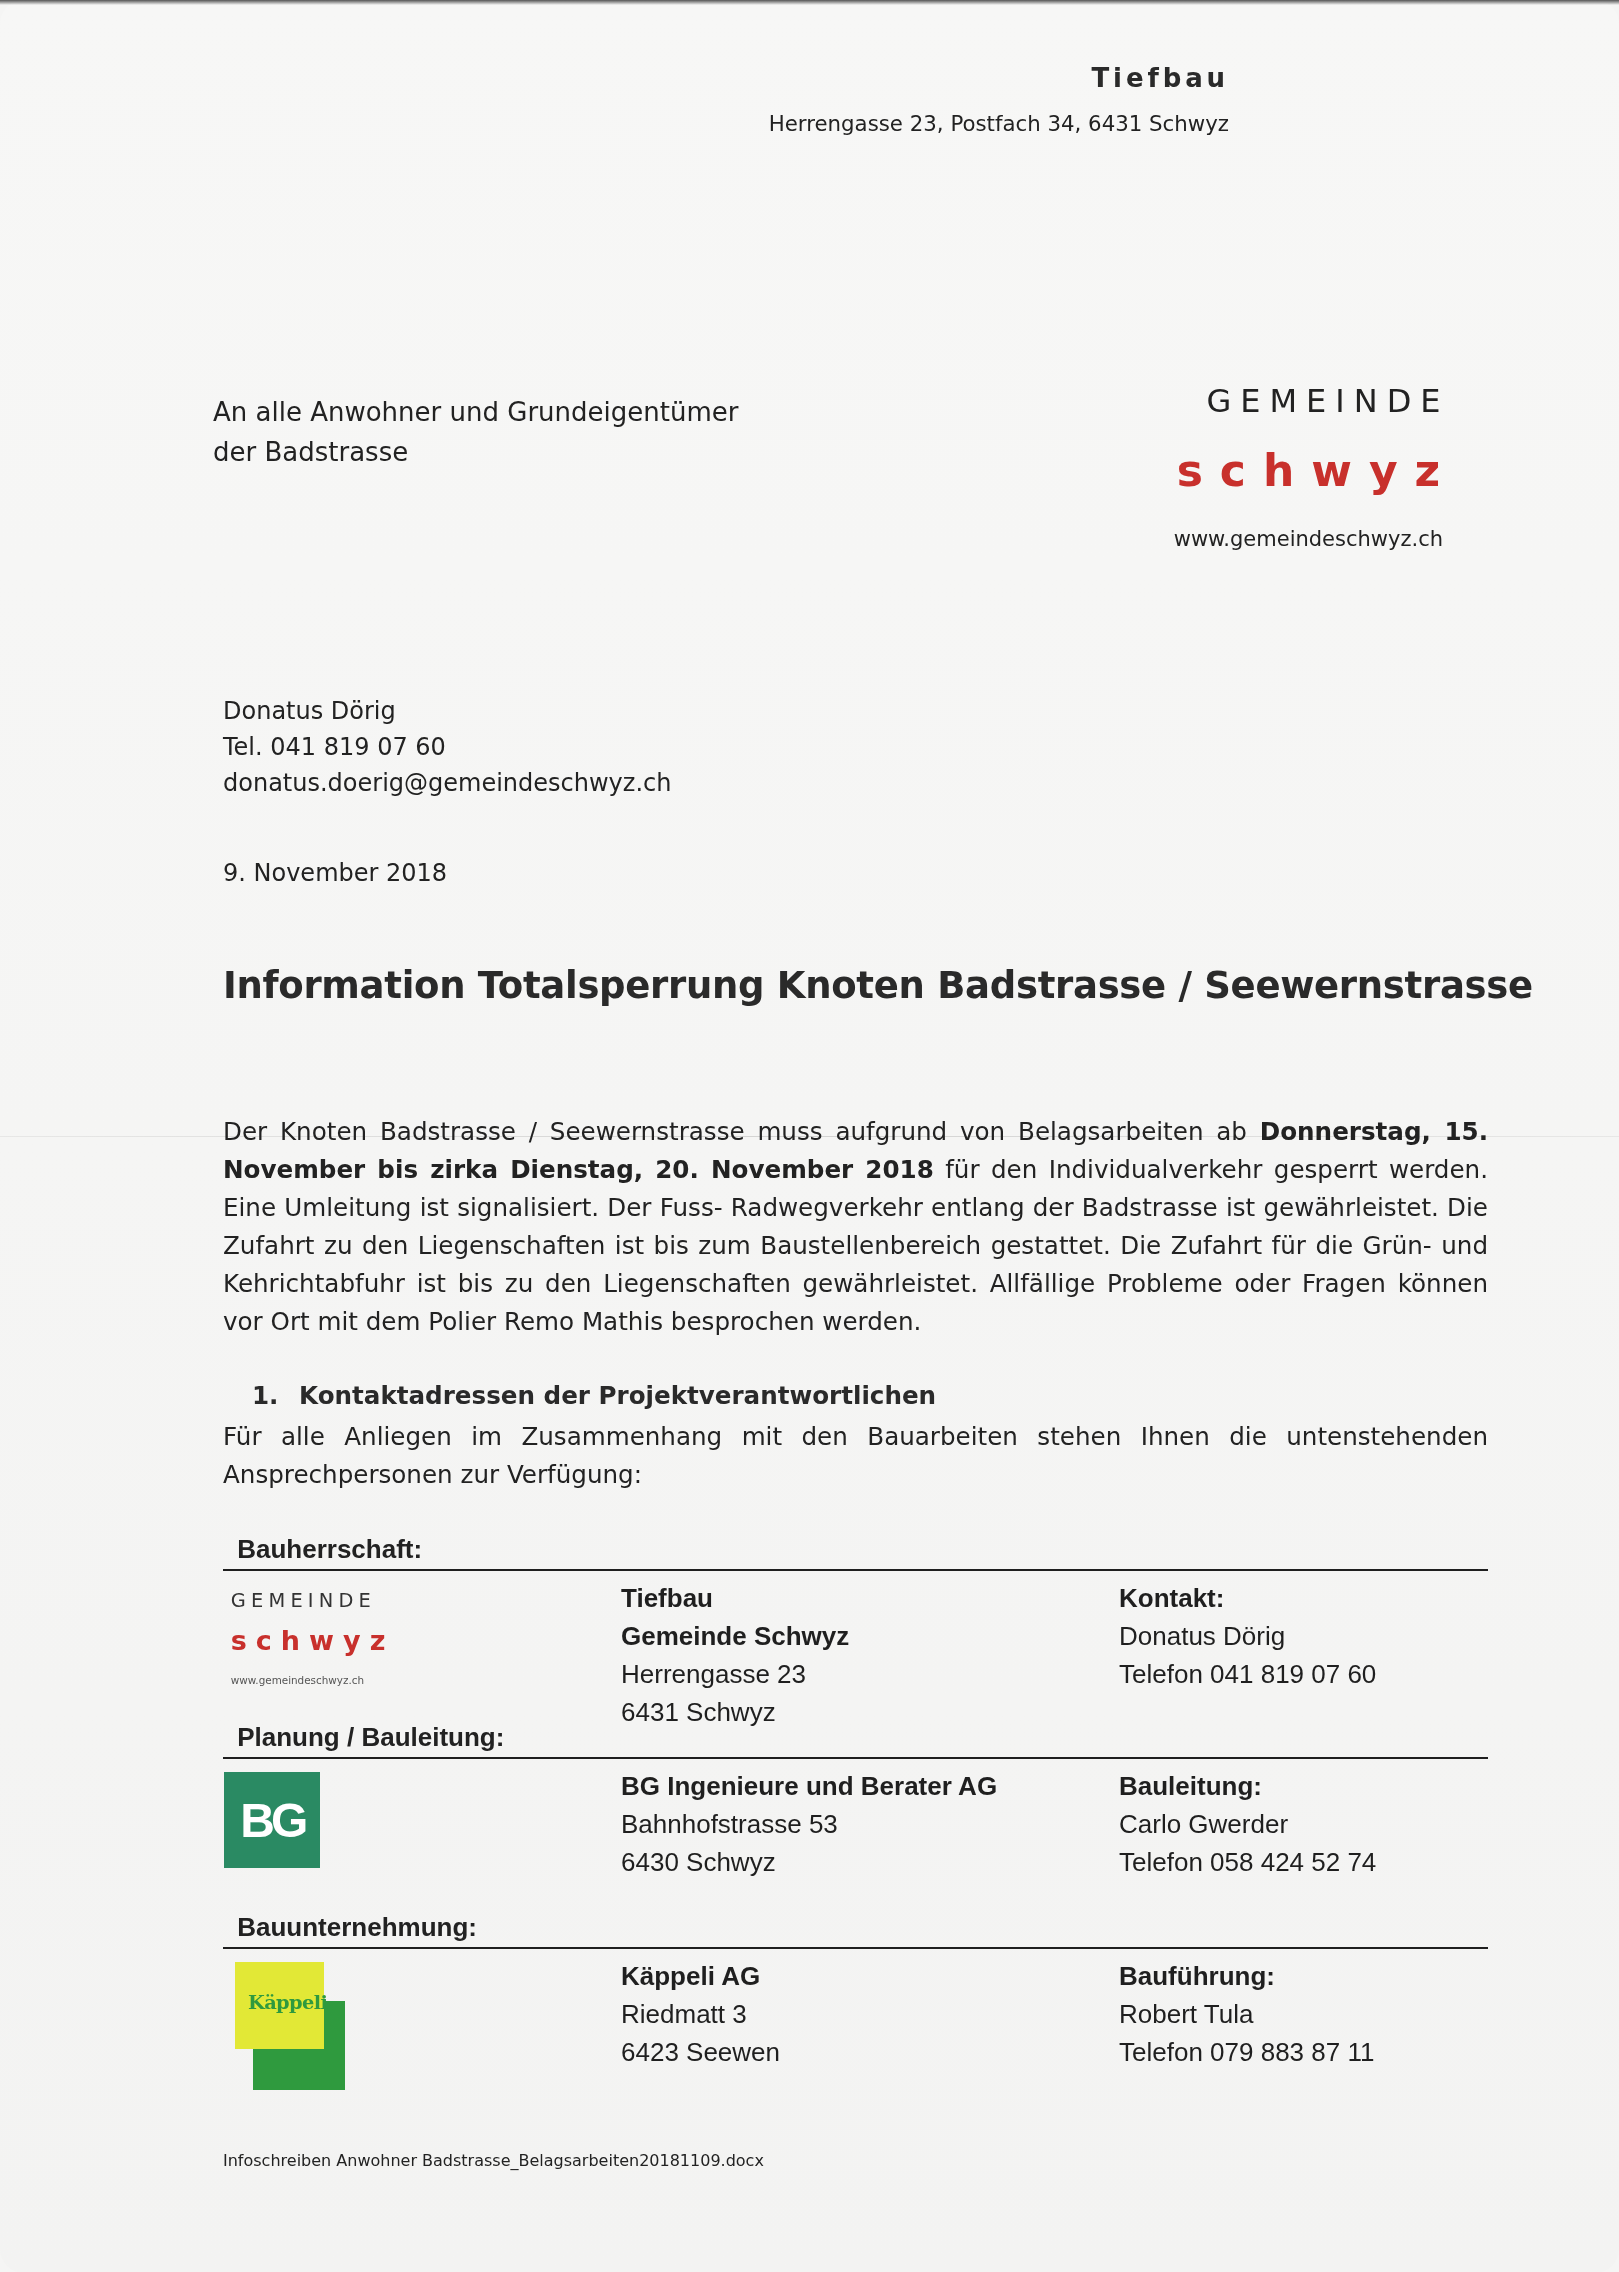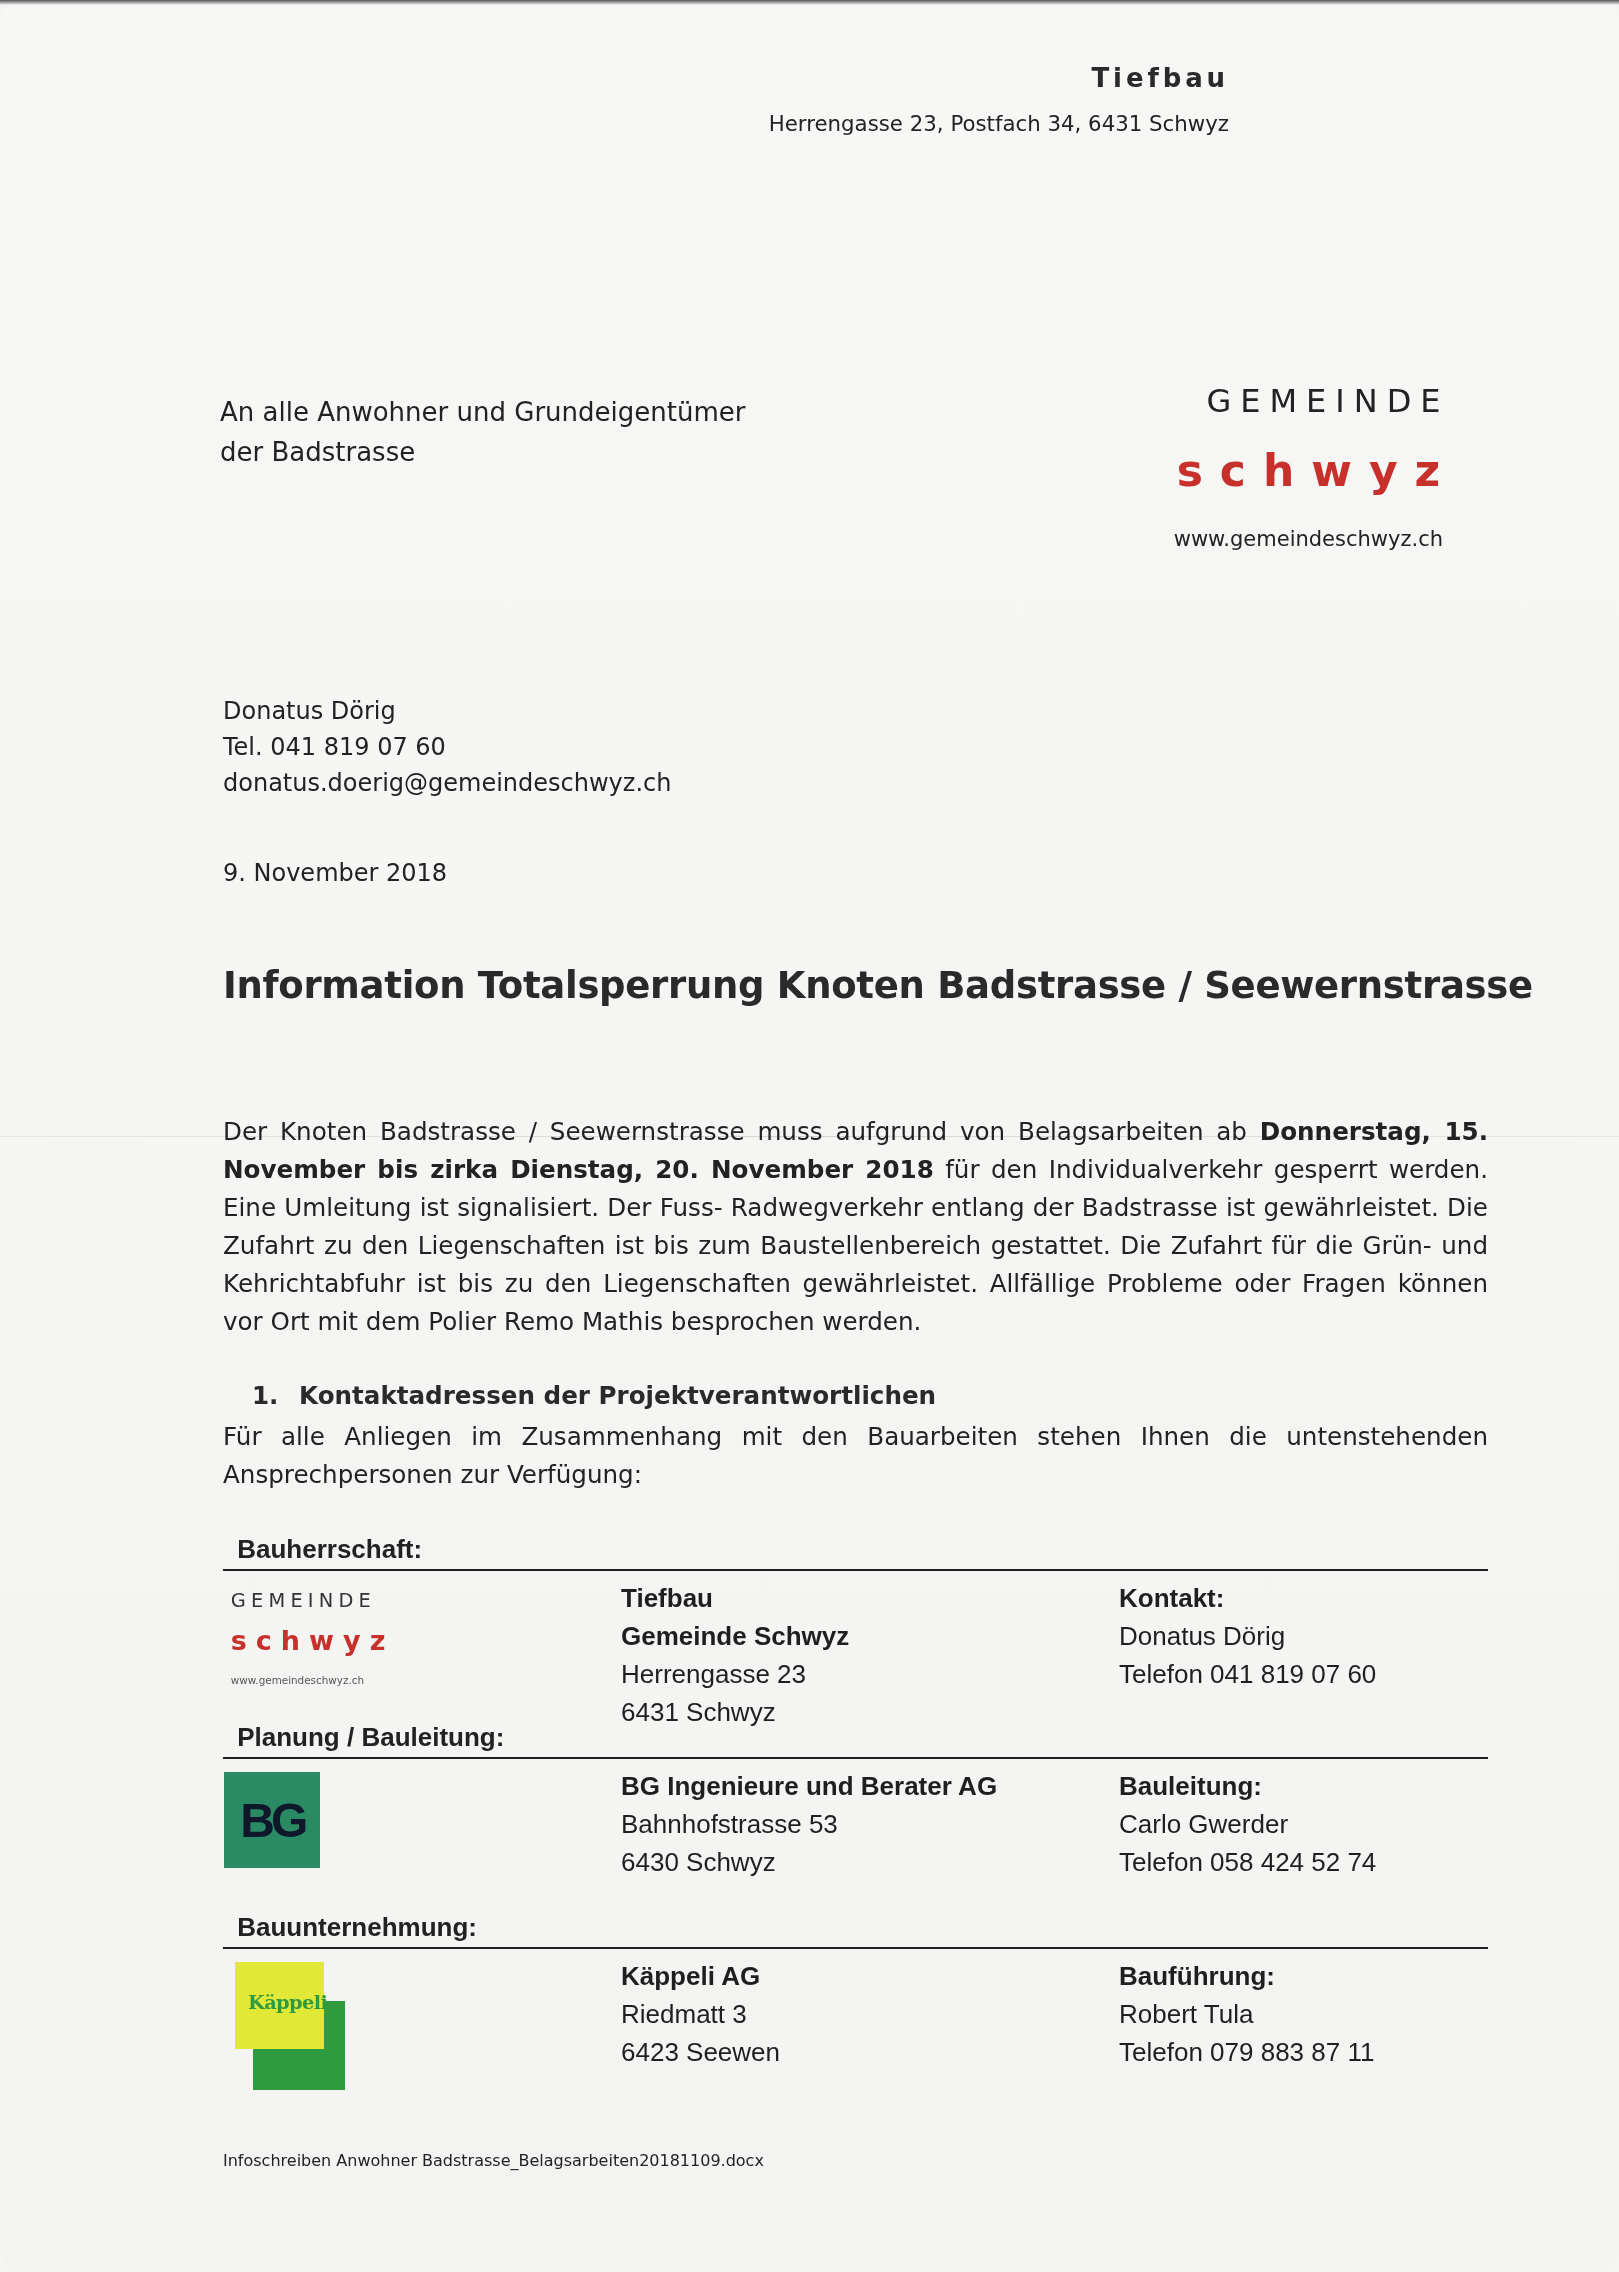--- a/index.html
+++ b/index.html
@@ -21,21 +21,21 @@
   .abs { position: absolute; }
   .dept-title {
     left: 1087px; top: 63px; width: 142px; text-align: right;
     font-size: 26px; font-weight: bold; letter-spacing: 3.9px; color: #2a2a2a;
   }
   .dept-address {
     left: 737px; top: 111px; width: 492px; text-align: right;
     font-size: 21.3px; color: #222;
   }
   .recipient {
-    left: 220px; top: 392px; font-size: 26px; line-height: 40px; color: #222;
+    left: 213px; top: 392px; font-size: 26px; line-height: 40px; color: #222;
   }
   .logo-main { left: 1158px; top: 382px; width: 285px; text-align: right; }
   .logo-gemeinde {
     font-size: 32px; letter-spacing: 9px; color: #222; font-weight: normal;
     margin-right: -6.5px;
   }
   .logo-schwyz {
     font-size: 44px; letter-spacing: 17px; color: #c8302c; font-weight: bold;
     margin-top: 24.6px; margin-right: -14.2px;
   }
@@ -77,21 +77,21 @@
   .bold { font-weight: bold; }
   .mini-logo { position: absolute; left: 7.8px; top: 18px; }
   .mini-gemeinde { font-size: 19.4px; letter-spacing: 5.2px; color: #333; font-family: "DejaVu Sans", sans-serif; }
   .mini-schwyz {
     font-size: 27px; letter-spacing: 9px; color: #c8302c; font-weight: bold; margin-top: 13px;
     font-family: "DejaVu Sans", sans-serif;
   }
   .mini-url { font-size: 10.4px; color: #555; margin-top: 18px; font-family: "DejaVu Sans", sans-serif; }
   .bg-logo {
     position: absolute; left: 1.3px; top: 13px; width: 96px; height: 96px;
-    background: #2a8a63; color: #0f172a; font-size: 48px; font-weight: bold;
+    background: #2a8a63; color: #ffffff; font-size: 48px; font-weight: bold;
     display: flex; align-items: center; justify-content: center; letter-spacing: -3.9px;
   }
   .kap-logo { position: absolute; left: 11.6px; top: 13px; width: 110px; height: 129px; }
   .kap-green { position: absolute; left: 18px; top: 39px; width: 92px; height: 89px; background: #2f9a3e; }
   .kap-yellow {
     position: absolute; left: 0; top: 0; width: 89px; height: 87px; background: #e2e836;
     display: flex; align-items: center; justify-content: flex-start;
   }
   .kap-text {
     font-family: "DejaVu Serif", serif; font-weight: bold; font-size: 19.4px; color: #2f9a3e;

